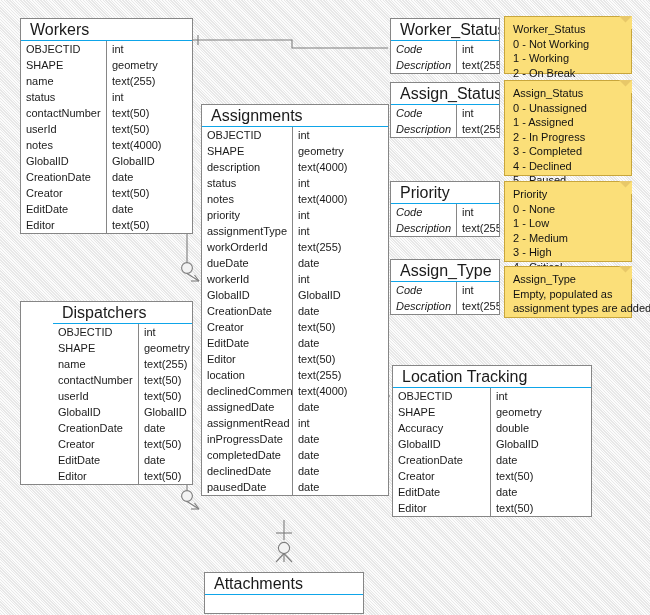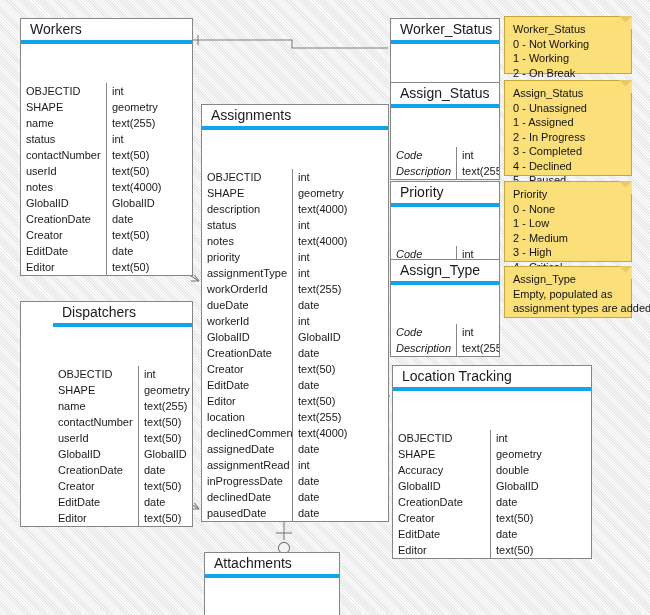--- a/index.html
+++ b/index.html
@@ -38,33 +38,32 @@
     position: absolute;
     background: #ffffff;
     border: 1px solid #868686;
     box-sizing: border-box;
     z-index: 3;
   }
   .entity-title {
     height: 21px;
     line-height: 21px;
     padding-left: 9px;
-    font-size: 14px;
+    font-size: 16px;
     color: #1a1a1a;
-    border-bottom: 4px solid #0ea5e9;
+    border-bottom: 1px solid #0ea5e9;
     background: #ffffff;
     white-space: nowrap;
     overflow: hidden;
   }
   .attrs {
     display: table;
     width: 100%;
     border-collapse: collapse;
     table-layout: fixed;
-    margin-top: 39px;
   }
   .attr-row {
     display: table-row;
   }
   .attr-name, .attr-type {
     display: table-cell;
     font-size: 11px;
     color: #1a1a1a;
     height: 16px;
     line-height: 16px;
@@ -348,20 +347,24 @@
         </div>
       <div class="attr-row">
           <span class="attr-name">assignmentRead</span>
           <span class="attr-type">int</span>
         </div>
       <div class="attr-row">
           <span class="attr-name">inProgressDate</span>
           <span class="attr-type">date</span>
         </div>
       <div class="attr-row">
+          <span class="attr-name">completedDate</span>
+          <span class="attr-type">date</span>
+        </div>
+      <div class="attr-row">
           <span class="attr-name">declinedDate</span>
           <span class="attr-type">date</span>
         </div>
       <div class="attr-row">
           <span class="attr-name">pausedDate</span>
           <span class="attr-type">date</span>
         </div>
     </div>
   </div>
 
@@ -452,21 +455,21 @@
           <span class="attr-name">EditDate</span>
           <span class="attr-type">date</span>
         </div>
       <div class="attr-row">
           <span class="attr-name">Editor</span>
           <span class="attr-type">text(50)</span>
         </div>
     </div>
   </div>
 
-  <div class="entity" id="e-attachments" style="left:204px; top:552px; width:136px;">
+  <div class="entity" id="e-attachments" style="left:204px; top:572px; width:160px;">
     <div class="entity-title">Attachments</div>
     <div class="attrs">
       <div class="attr-row">
         <span class="attr-type attr-empty">&nbsp;</span>
       </div>
     </div>
   </div>
 
   <div class="note" id="n-worker-status" style="left:504px; top:16px; width:128px; height:58px;">
     <span class="fold"></span>

